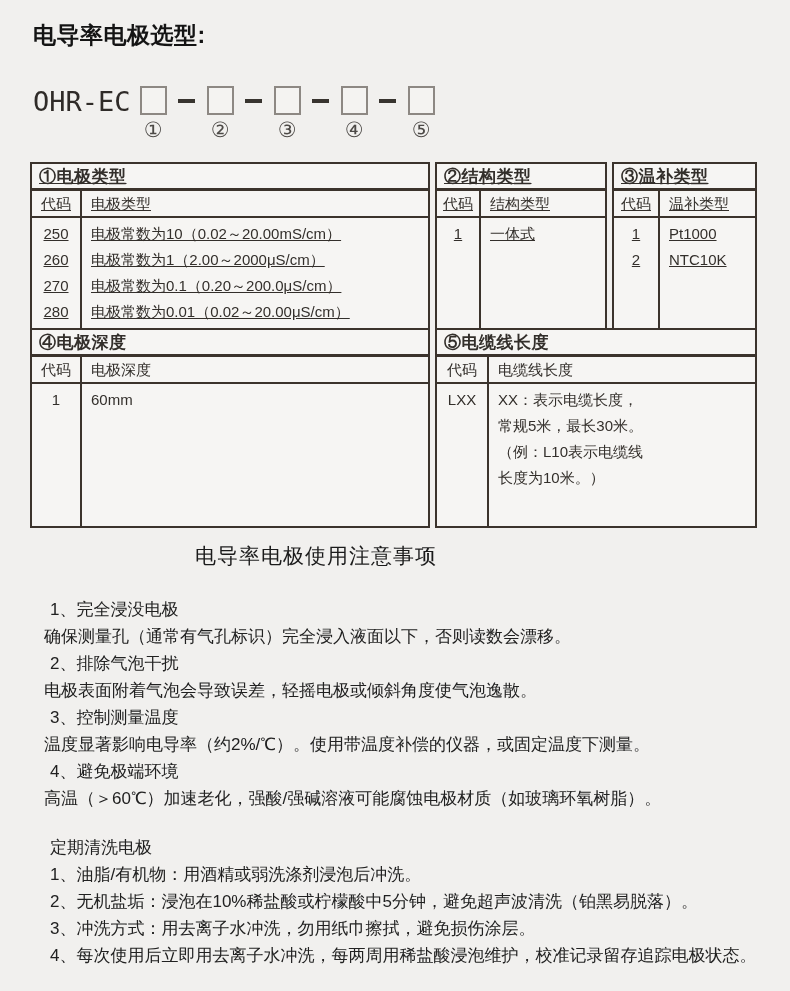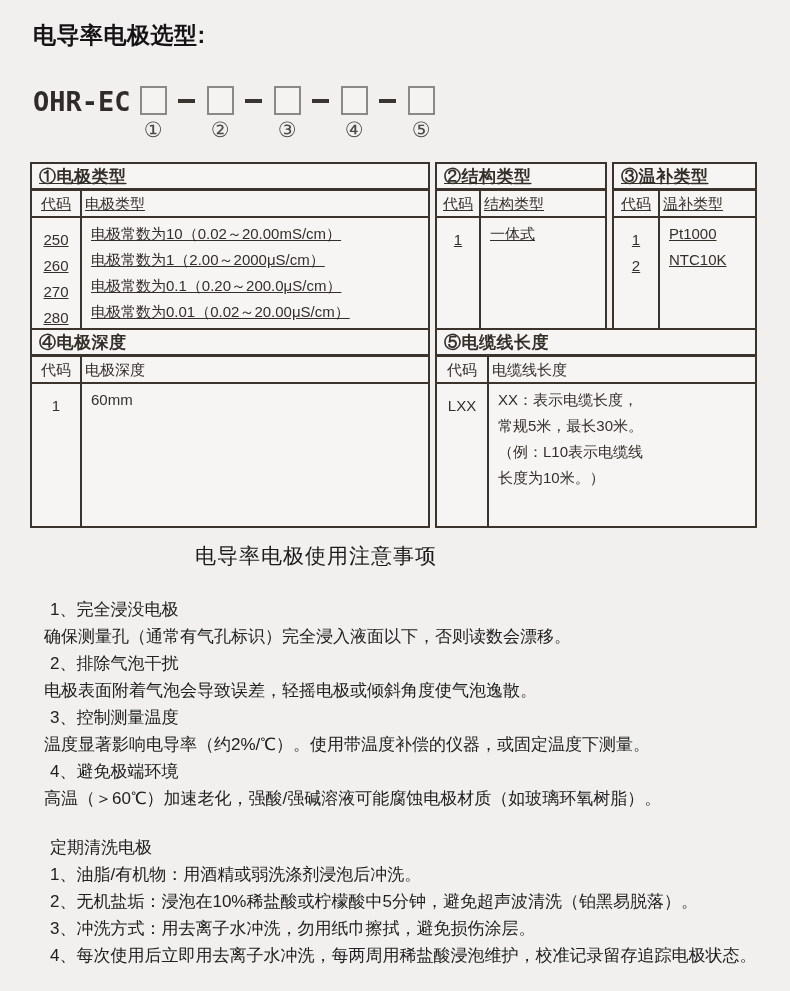--- a/index.html
+++ b/index.html
@@ -19,21 +19,21 @@
     letter-spacing:0.5px;
   }
 
   
   .model-row {
     position:absolute; left:33px; top:86px;
     display:flex; align-items:flex-start;
   }
   .model-prefix {
     font-family:"DejaVu Sans Mono", monospace;
-    font-weight:bold; font-size:27px; line-height:32px;
+    font-weight:normal; font-size:27px; line-height:32px;
     color:#2f2b28; margin-right:9px; letter-spacing:0px;
   }
   .model-unit { display:flex; flex-direction:column; align-items:center; }
   .model-box {
     width:27px; height:29px;
     border:2px solid #8d8883; background:#f4f3f1;
   }
   .model-mark { margin-top:3px; font-size:21px; line-height:24px; color:#4d4a47; }
   .model-dash {
     width:17px; height:4px; background:#38342f;
@@ -64,23 +64,23 @@
     display:flex; height:27px; line-height:26px;
     font-size:15px; border-bottom:2px solid #3b332c;
   }
   .code-w, .code-col {
     width:50px; flex-shrink:0; text-align:center;
     border-right:2px solid #3b332c;
   }
   .t2 .code-w, .t2 .code-col { width:44px; }
   .t3 .code-w, .t3 .code-col { width:46px; }
   .t5 .code-w, .t5 .code-col { width:52px; }
-  .desc-w { flex:1; padding-left:3px; }
+  .desc-w { flex:1; padding-left:9px; }
   .tbl-body { flex:1; display:flex; font-size:15px; }
-  .code-col { padding-top:9px; }
+  .code-col { padding-top:3px; }
   .code-col div { line-height:26px; }
   .desc-col { flex:1; padding:3px 0 10px 9px; }
   .desc-col div { line-height:26px; white-space:pre-line; }
 
   
   .notes-title {
     position:absolute; left:0; top:542px; width:632px;
     text-align:center; font-size:21px; color:#1b1b1b;
     letter-spacing:1px;
   }

